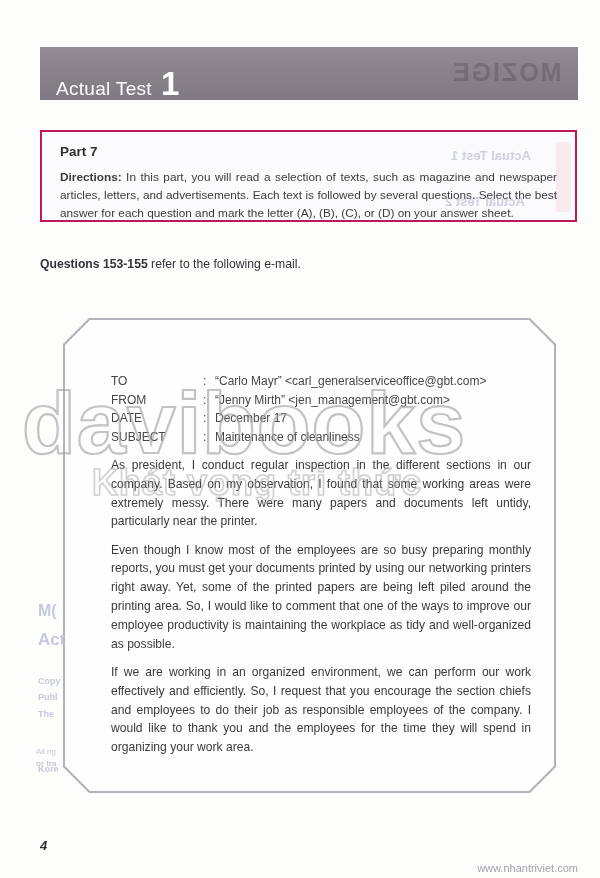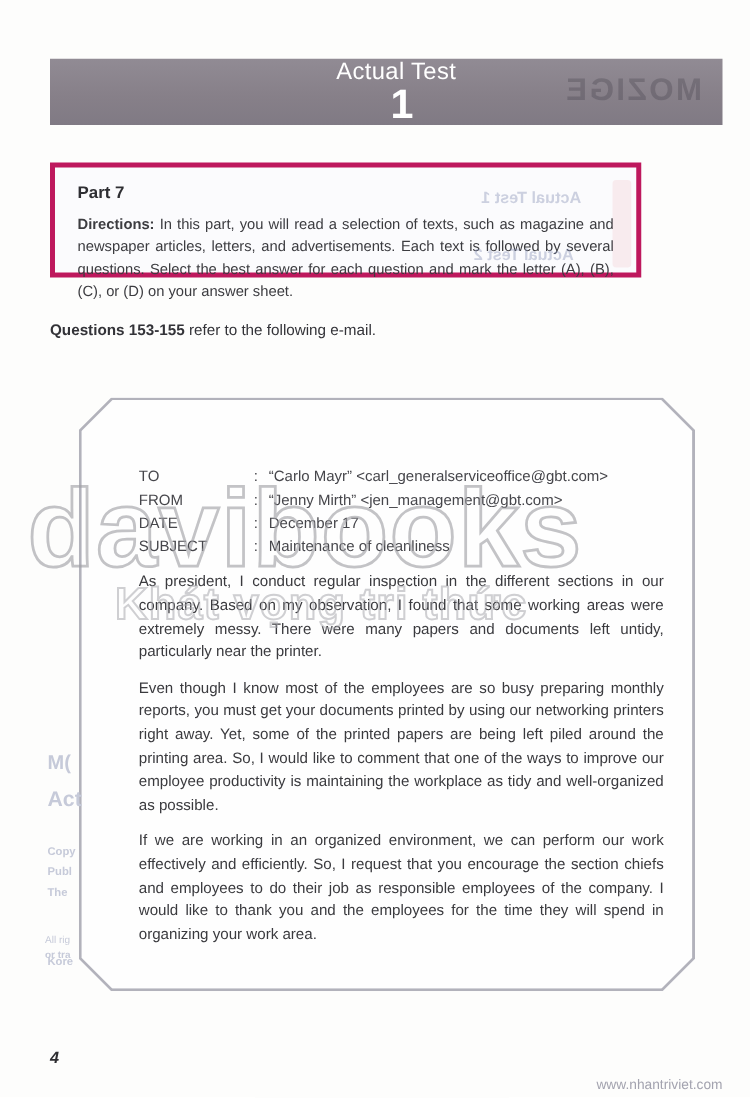--- a/index.html
+++ b/index.html
@@ -7,34 +7,34 @@
   .page {
     position:relative; width:600px; height:878px;
     background:#fdfdfc; overflow:hidden;
     font-family:"Liberation Sans", sans-serif; color:#3b3b3f;
   }
 
   
   .header-bar {
     position:absolute; left:40px; top:47px; width:538px; height:53px;
     background:linear-gradient(180deg,#918b94 0%,#878089 55%,#807a84 100%);
-    display:flex; align-items:center; padding-left:16px;flex-direction:column;
+    display:flex; align-items:flex-end; padding-left:16px;
   }
   .header-title { color:#ffffff; font-size:19px; letter-spacing:.3px; }
   .header-num  { color:#ffffff; font-size:33px; font-weight:bold; margin-left:9px; line-height:1; margin-top:-3px; }
   .header-ghost {
     position:absolute; right:16px; top:11px;
     transform:scaleX(-1); font-size:25px; font-weight:bold; letter-spacing:2px;
     color:rgba(58,53,63,.28);
   }
 
   
   .part7-box {
-    position:absolute; left:40px; top:130px; width:473px; height:92px;
-    border:4px solid #be185d; background:#fbfbfd; padding:12px 18px 0 18px;
+    position:absolute; left:40px; top:130px; width:537px; height:92px;
+    border:2px solid #be185d; background:#fbfbfd; padding:12px 18px 0 18px;
   }
   .part7-title { font-size:13.5px; font-weight:bold; color:#2e2e32; }
   .part7-dir { margin-top:9px; font-size:11.8px; line-height:18px; text-align:justify; color:#3c3c40; }
   .dir-label { font-weight:bold; }
   .box-ghost { position:absolute; transform:scaleX(-1); font-size:13px; font-weight:bold; color:rgba(128,140,175,.38); }
   .box-ghost-1 { right:44px; top:16px; }
   .box-ghost-2 { right:50px; top:62px; }
   .pink-smudge {
     position:absolute; right:4px; top:10px; width:15px; height:70px;
     background:rgba(233,128,140,.13); border-radius:3px;

